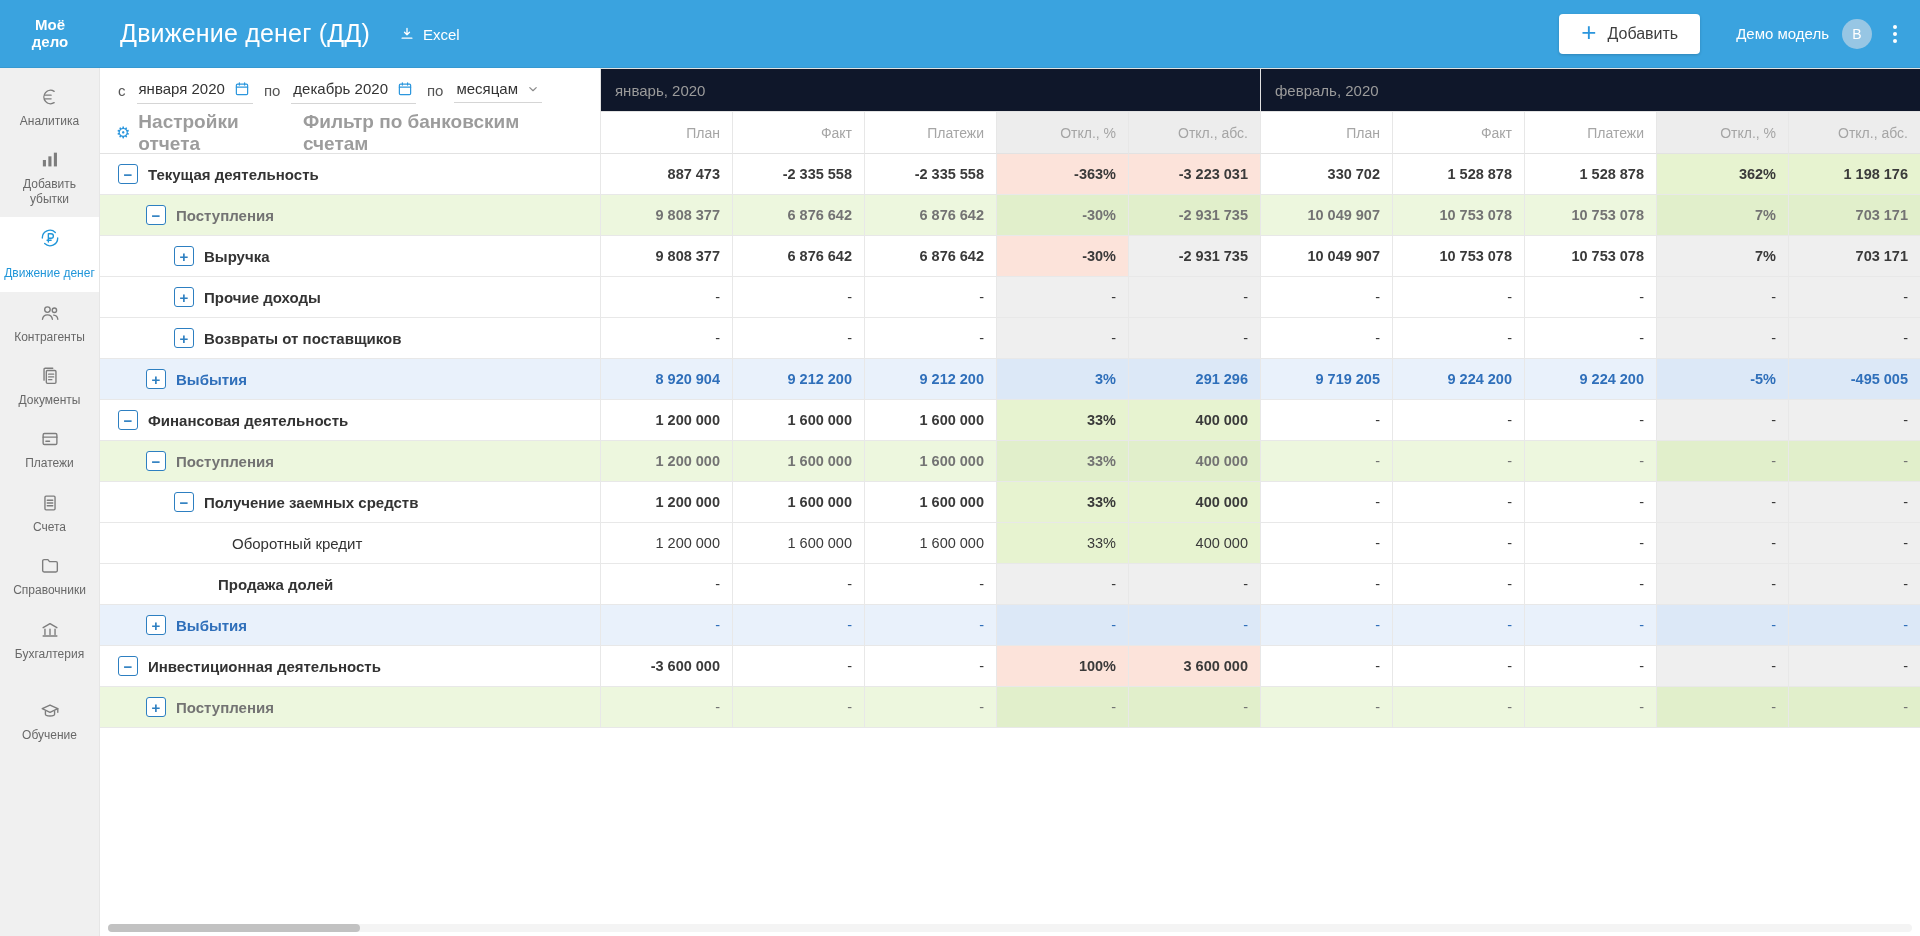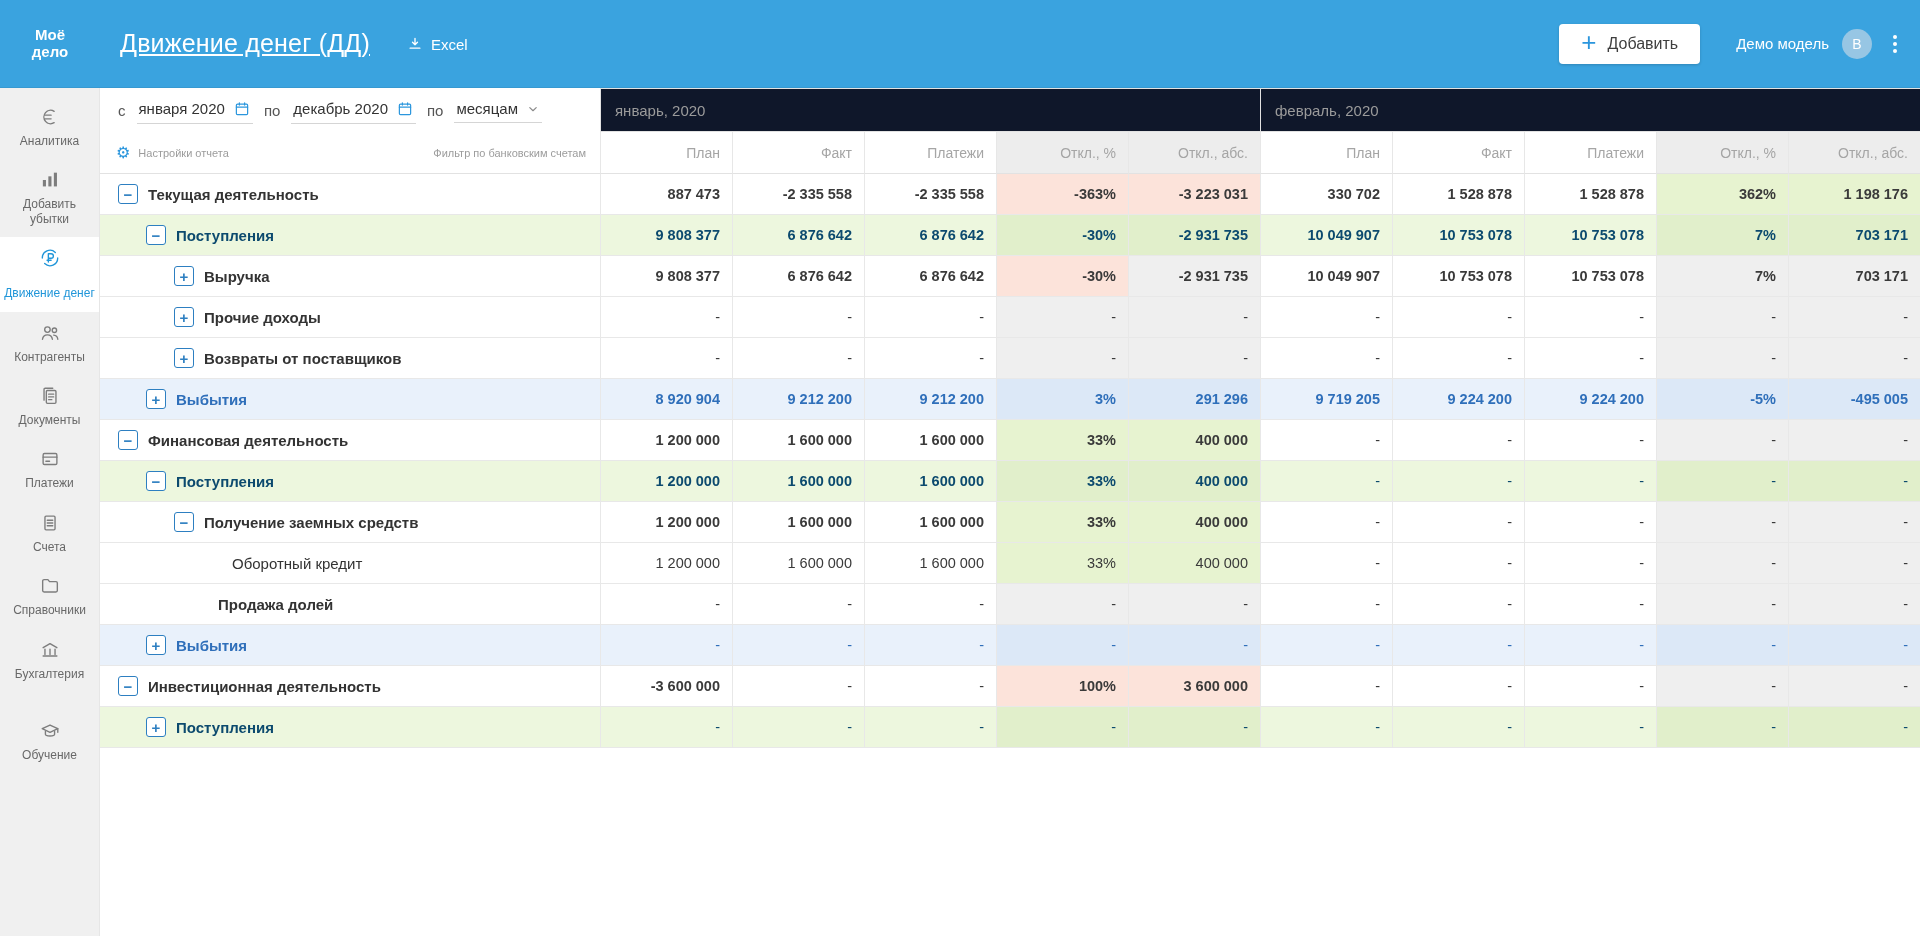--- a/index.html
+++ b/index.html
@@ -1,22 +1,22 @@
 <!DOCTYPE html>
 <html><head>
 <meta charset="utf-8">
 <style>
   html,body{margin:0;padding:0;background:#fff;}
   body{width:1920px;height:936px;overflow:hidden;font-family:"Liberation Sans","DejaVu Sans",sans-serif;-webkit-font-smoothing:antialiased;}
   *{box-sizing:border-box;}
 
   
-  .header{height:88px;background:#3aa3df;display:flex;align-items:center;color:#fff;border-bottom:1px solid rgba(0,0,0,.06);}
+  .header{height:68px;background:#3aa3df;display:flex;align-items:center;color:#fff;border-bottom:1px solid rgba(0,0,0,.06);}
   .logo{width:100px;flex:none;text-align:center;font-weight:700;font-size:15px;line-height:1.1;cursor:pointer;}
-  .title{font-size:25px;font-weight:400;margin:0 8px 0 20px;letter-spacing:.2px;text-decoration:underline;}
+  .title{font-size:25px;font-weight:400;margin:0 0 0 20px;letter-spacing:.2px;}
   .excel{display:flex;align-items:flex-end;gap:7px;margin-left:28px;font-size:15px;cursor:pointer;color:#fff;}
   .spacer{flex:1;}
   .add-btn{display:flex;align-items:center;gap:11px;background:#fff;border:none;border-radius:4px;height:40px;padding:0 22px;font-size:16px;color:#3f3f3f;box-shadow:0 1px 3px rgba(0,0,0,.18);cursor:pointer;font-family:inherit;}
   .add-plus{color:#2b96dd;font-size:26px;font-weight:300;line-height:1;margin-top:-3px;}
   .user{display:flex;align-items:center;gap:13px;margin:0 16px 0 36px;font-size:15px;cursor:pointer;}
   .avatar{width:30px;height:30px;border-radius:50%;background:#97c6e4;display:flex;align-items:center;justify-content:center;font-size:14px;color:#fff;}
   .kebab{display:flex;flex-direction:column;gap:3px;margin-right:18px;padding:5px;cursor:pointer;}
   .kebab i{width:4px;height:4px;border-radius:50%;background:#fff;display:block;}
 
   
@@ -38,35 +38,35 @@
   .flabel{color:#555;font-size:15px;}
   .finput,.fselect{display:inline-flex;align-items:center;gap:8px;border-bottom:1px solid #d5d5d5;padding:3px 2px 5px 2px;font-size:15px;color:#333;cursor:pointer;}
   .cal{color:#2b96dd;display:flex;}
   .chev{color:#8a8a8a;display:flex;}
   .months{display:flex;}
   .mcell{width:660px;flex:none;border-left:1px solid #e2e2e2;border-top:1px solid #e2e2e2;border-bottom:1px solid #e2e2e2;display:flex;align-items:center;padding-left:14px;color:#9b9b9b;font-size:15px;background:#0f172a;}
   .hdr-b{height:42px;}
   .settings-cell{display:flex;align-items:center;justify-content:space-between;padding:0 14px 0 16px;border-bottom:1px solid #e2e2e2;}
   .settings-left{display:flex;align-items:center;gap:8px;cursor:pointer;}
   .gear{color:#2b96dd;font-size:16px;line-height:1;}
-  .gray-label{color:#9c9c9c;font-size:11px;cursor:pointer;}
+  .gray-label{color:#9c9c9c;font-size:19px;cursor:pointer;font-weight:bold;}
   .colheads{display:flex;}
   .ccell{width:132px;flex:none;border-left:1px solid #e7e7e7;border-bottom:1px solid #e2e2e2;display:flex;align-items:center;justify-content:flex-end;padding-right:12px;color:#a5a5a5;font-size:14px;background:#fff;}
   .ccell.dev{background:#ededed;}
 
   .t-row{display:flex;width:1820px;height:41px;border-bottom:1px solid #e8e8e8;background:#fff;}
   .row-name{display:flex;align-items:center;gap:10px;font-size:15px;color:#333;}
   .row-label{white-space:nowrap;}
   .tgl{width:20px;height:20px;flex:none;border:1px solid #2d7fc1;border-radius:3px;color:#2d7fc1;background:#fff;display:flex;align-items:center;justify-content:center;font-size:15px;font-weight:700;line-height:1;cursor:pointer;}
   .tgl-spacer{width:20px;flex:none;}
   .cell{width:132px;flex:none;border-left:1px solid #e8e8e8;display:flex;align-items:center;justify-content:flex-end;padding-right:12px;font-size:14.5px;color:#3a3a3a;}
   .t-row.bold .cell,.t-row.bold .row-label{font-weight:700;}
   .cell.dev{background:#efefef;}
   .t-row.r-green{background:#edf7de;}
-  .t-row.r-green .cell,.t-row.r-green .row-label{color:#0c4a6e;font-weight:700;}
+  .t-row.r-green .cell,.t-row.r-green .row-label{color:#737373;font-weight:700;}
   .t-row.r-green .cell.dev{background:#e1efcb;}
   .t-row.r-blue{background:#e9f1fb;}
   .t-row.r-blue .cell,.t-row.r-blue .row-label{color:#2f6fba;font-weight:700;}
   .t-row.r-blue .cell.dev{background:#dce8f7;}
   .cell.hl-red{background:#fce3da;}
   .cell.hl-green{background:#e7f3d0;}
   .t-row .cell.dash{font-weight:400;}
 
   .hscroll{position:absolute;left:8px;right:8px;bottom:4px;height:8px;border-radius:4px;background:#f4f4f4;cursor:pointer;}
   .hthumb{width:252px;height:8px;border-radius:4px;background:#c2c2c2;cursor:grab;}

